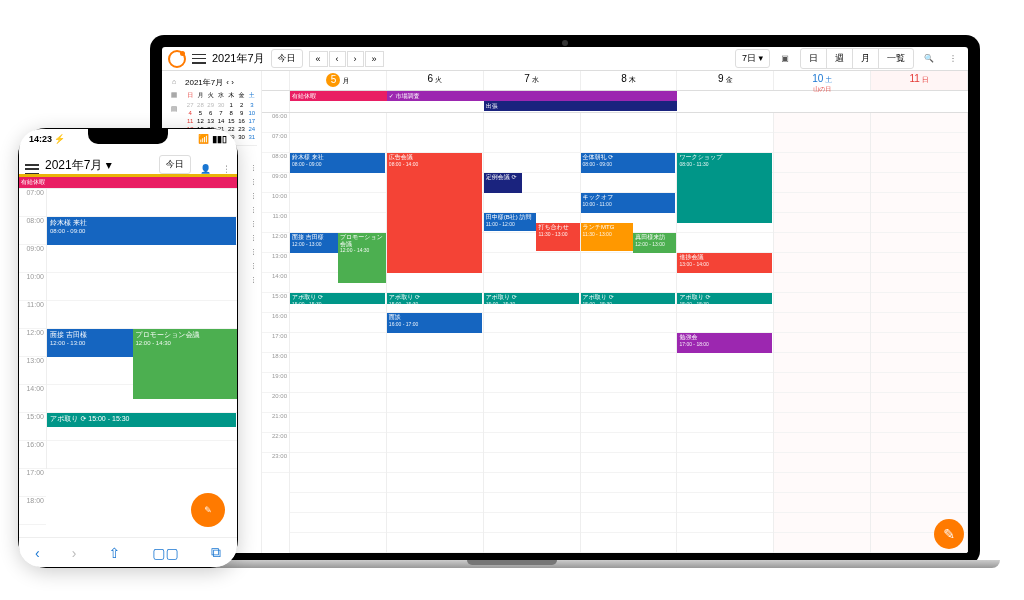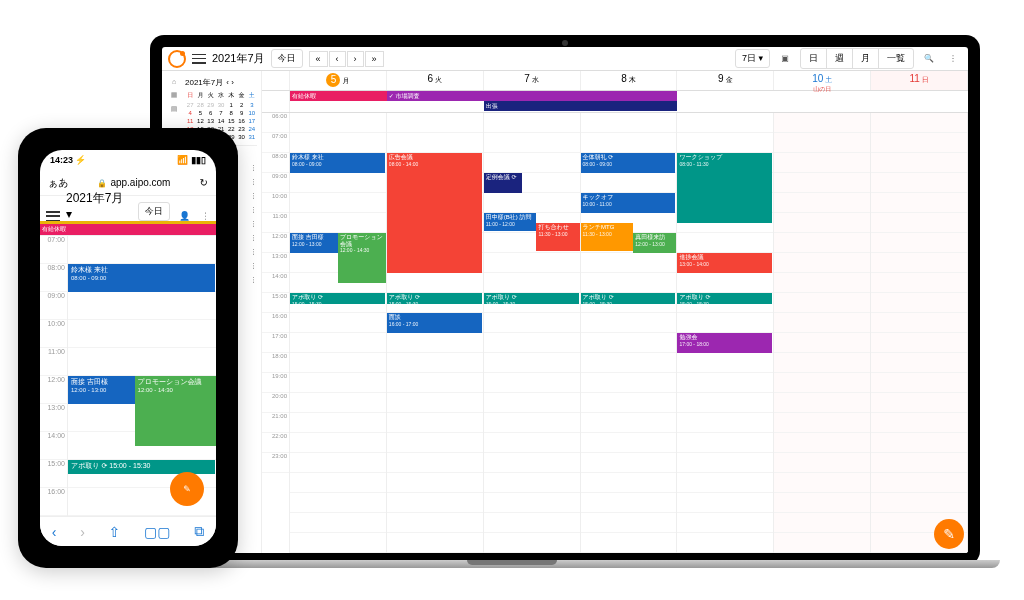--- a/index.html
+++ b/index.html
@@ -53,21 +53,21 @@
 .hours div{height:20px;font-size:6px;color:#999;text-align:right;padding-right:2px;border-bottom:1px solid #f3f3f3}
 .cols{flex:1;display:flex;position:relative}
 .col{flex:1;border-right:1px solid #eee;position:relative}
 .col.wkend{background:#fffafa}
 .col::before{content:"";position:absolute;inset:0;background:repeating-linear-gradient(to bottom,transparent 0,transparent 19px,#f3f3f3 19px,#f3f3f3 20px)}
 .ev{position:absolute;left:0;right:1px;color:#fff;font-size:6px;padding:1px 2px;overflow:hidden;line-height:1.1}
 .ev .t{display:block;font-weight:500}
 .ev .tm{font-size:5px;opacity:.9}
 .fab{position:absolute;right:16px;bottom:16px;width:30px;height:30px;background:#ff7a00;border-radius:50%;display:flex;align-items:center;justify-content:center;color:#fff;font-size:14px;cursor:pointer}
 
-.phone{position:absolute;left:18px;top:128px;width:220px;height:440px;background:#000;border-radius:28px;padding:22px;box-shadow:0 4px 20px rgba(0,0,0,.2)}
+.phone{position:absolute;left:18px;top:128px;width:220px;height:440px;background:#000;border-radius:28px;padding:1px;box-shadow:0 4px 20px rgba(0,0,0,.2)}
 .phone-notch{position:absolute;left:50%;top:0;transform:translateX(-50%);width:80px;height:16px;background:#000;border-radius:0 0 10px 10px;z-index:5}
 .pscreen{width:100%;height:100%;background:#fff;border-radius:22px;overflow:hidden;position:relative;font-size:9px}
 .pstatus{height:20px;display:flex;justify-content:space-between;align-items:center;padding:0 10px;font-size:9px;font-weight:600}
 .purl{height:26px;display:flex;align-items:center;justify-content:space-between;padding:0 8px;border-bottom:1px solid #eee;font-size:10px}
 .purl .lock{font-size:8px}
 .phdr{height:28px;display:flex;align-items:flex-end;padding:0 6px;gap:6px;border-bottom:3px solid #eab308}
 .phdr .ham{width:14px}
 .pdayhdr{text-align:center;padding:4px 0;font-size:10px;border-bottom:1px solid #eee}
 .pdayhdr .num{display:inline-block;width:16px;height:16px;line-height:16px;border-radius:50%;border:1px solid #ff9800;color:#ff9800;font-weight:500}
 .pallday{padding:0;font-size:7px;border-bottom:1px solid #eee}
@@ -298,25 +298,20 @@
 <div class="laptop-base"></div>
 <div class="laptop-notch"></div>
 
 <div class="phone">
 <div class="phone-notch"></div>
 <div class="pscreen">
   <div class="pstatus">
     <span>14:23 ⚡</span>
         <span>📶 ▮▮▯</span>
   </div>
-  <div class="purl">
-    <span>ぁあ</span>
-    <span><span class="lock">🔒</span> <span>app.aipo.com</span></span>
-    <span>↻</span>
-  </div>
   <div class="phdr">
     <div class="ham">
           <span></span>
           <span></span>
           <span></span>
         </div>
     <div style="font-size:12px;font-weight:500;flex:1">2021年7月 ▾</div>
     <div class="navbtn" style="font-size:9px">今日</div>
     <div style="color:#888;padding:0 4px">👤</div>
     <div style="color:#888">⋮</div>

